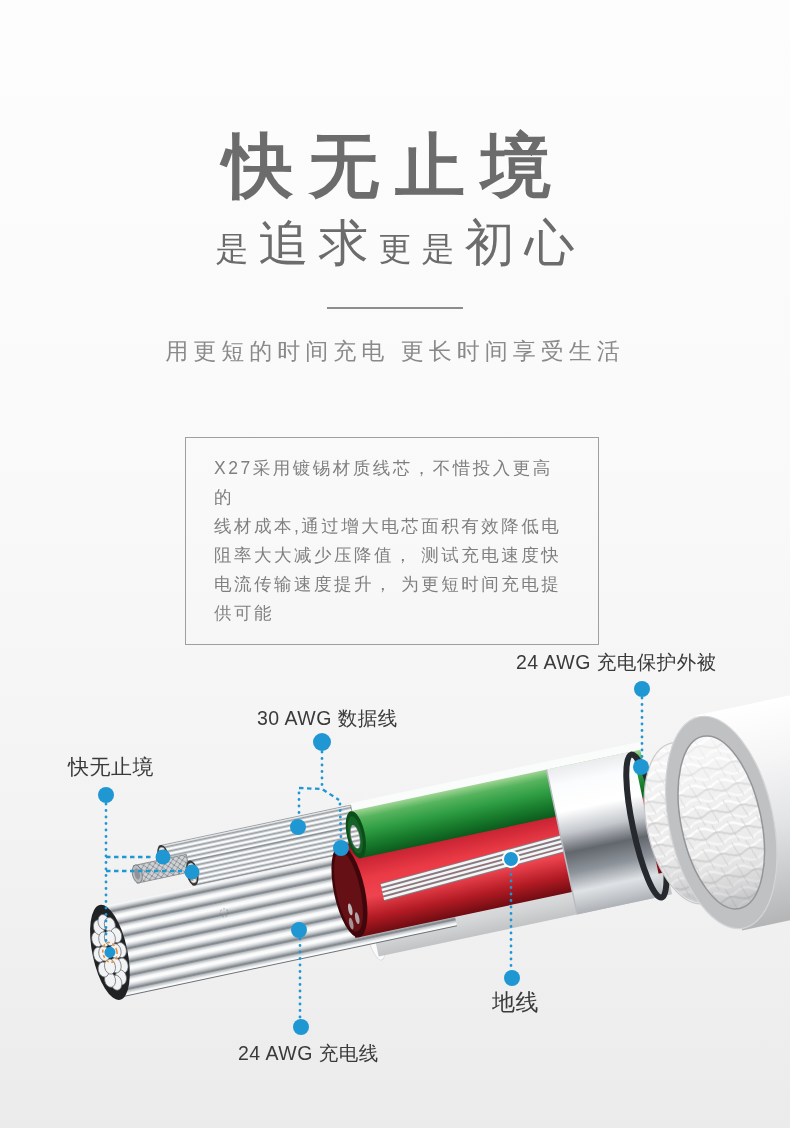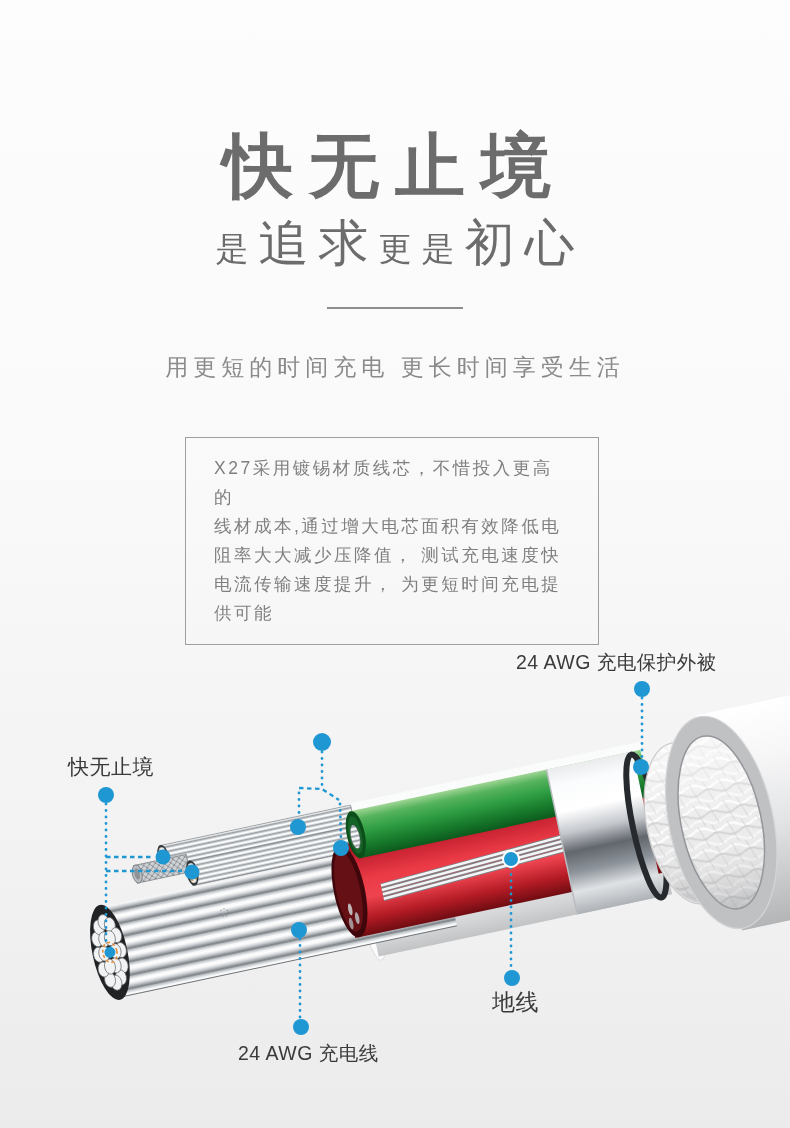--- a/index.html
+++ b/index.html
@@ -11,21 +11,21 @@
   }
   .hero{position:absolute;top:0;left:0;width:790px;text-align:center;}
   .title{
     margin-top:128px;font-size:70px;font-weight:700;color:#6c6c6c;
     letter-spacing:16px;padding-left:0;line-height:1.1;
   }
   .subtitle{margin-top:10px;color:#6c6c6c;letter-spacing:10px;padding-left:10px;line-height:56px;}
   .sub-sm{font-size:33px;vertical-align:baseline;}
   .sub-lg{font-size:50px;vertical-align:baseline;}
   .divider{width:136px;height:2px;background:#8d8d8d;margin:24px auto 0 auto;}
-  .tagline{margin-top:43px;font-size:23px;color:#8a8a8a;letter-spacing:5px;}
+  .tagline{margin-top:27px;font-size:23px;color:#8a8a8a;letter-spacing:5px;}
   .desc-box{
     position:absolute;left:185px;top:437px;width:356px;
     border:1px solid #9f9f9f;padding:16px 28px;
     font-size:17.5px;line-height:29px;letter-spacing:2.5px;color:#7f7f7f;
     white-space:pre-line;text-align:left;
   }
   .diagram{position:absolute;left:0;top:630px;width:790px;height:498px;}
   .diagram svg{position:absolute;left:0;top:0;}
   .callout{
     position:absolute;color:#3a3a3a;letter-spacing:.5px;white-space:nowrap;
@@ -272,16 +272,17 @@
         <circle cx="641" cy="767" r="8"></circle>
         <circle cx="511" cy="859" r="8" stroke="#ffffff" stroke-width="2"></circle>
         <circle cx="512" cy="978" r="8"></circle>
         <circle cx="299" cy="930" r="8"></circle>
         <circle cx="301" cy="1027" r="8"></circle>
       </g>
     </g>
   </svg>
 
   <div class="callout lbl-jacket" style="left:516px;top:19px;">24 AWG 充电保护外被</div>
+  <div class="callout lbl-data" style="left:257px;top:75px;">30 AWG 数据线</div>
   <div class="callout lbl-aramid" style="left:68px;top:123px;">快无止境</div>
   <div class="callout lbl-ground" style="left:492px;top:357px;">地线</div>
   <div class="callout lbl-charge" style="left:238px;top:410px;">24 AWG 充电线</div>
 </div>
 
 </body></html>

